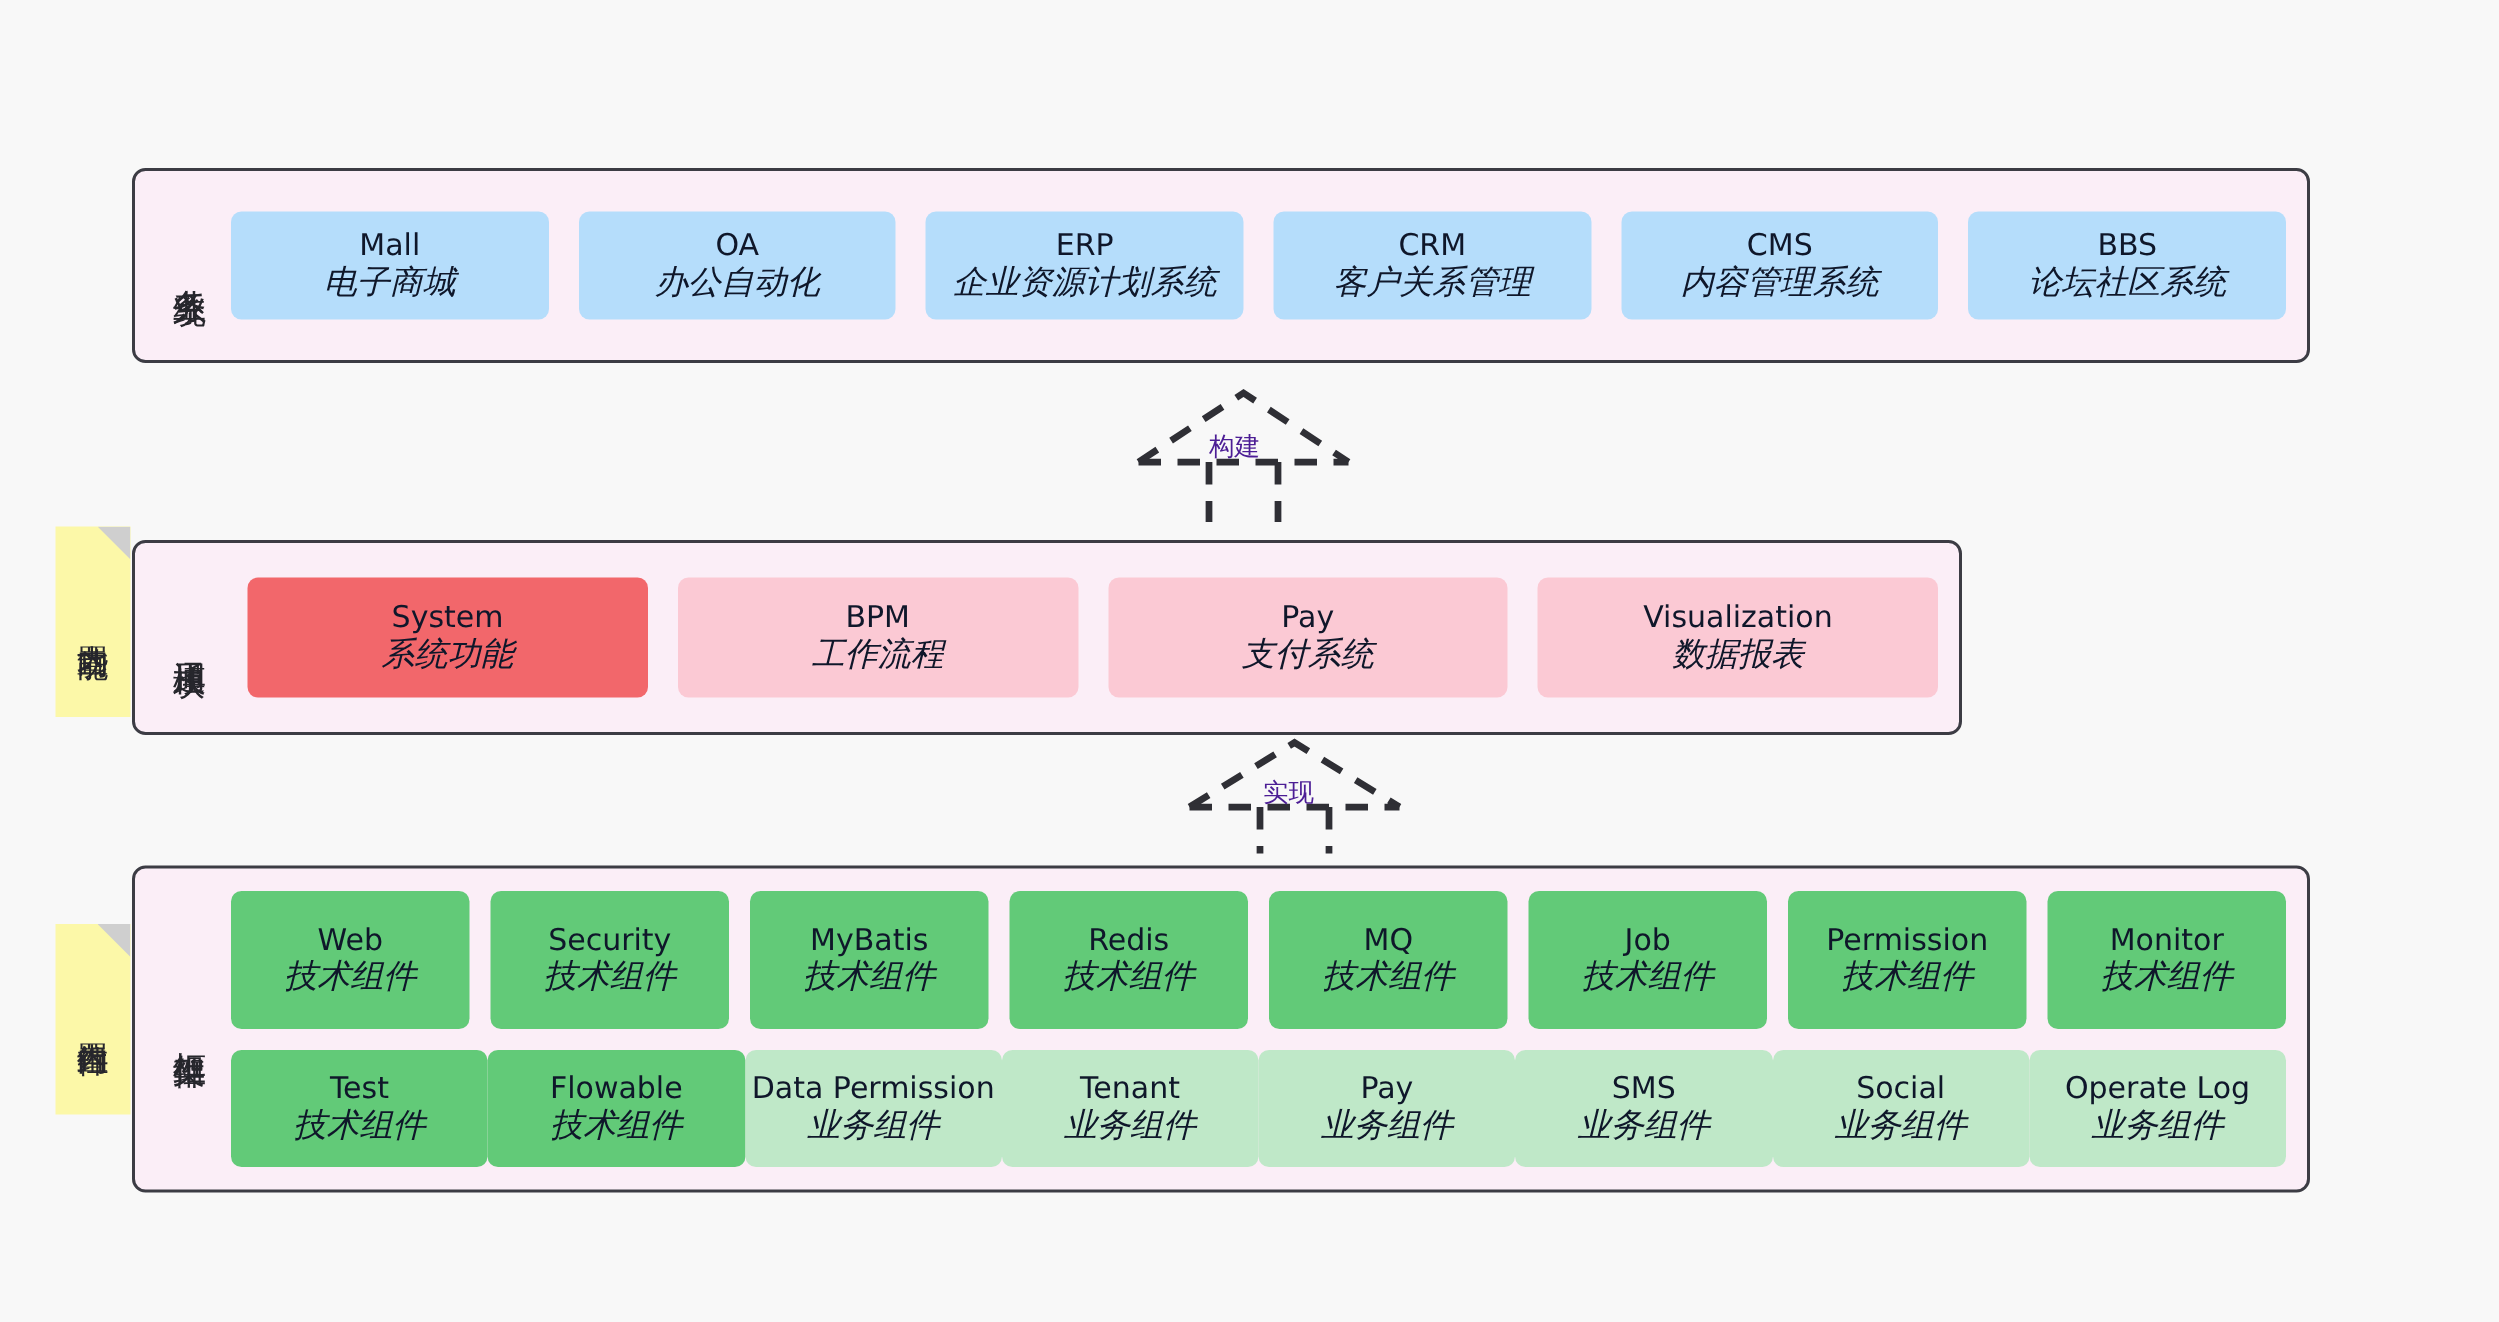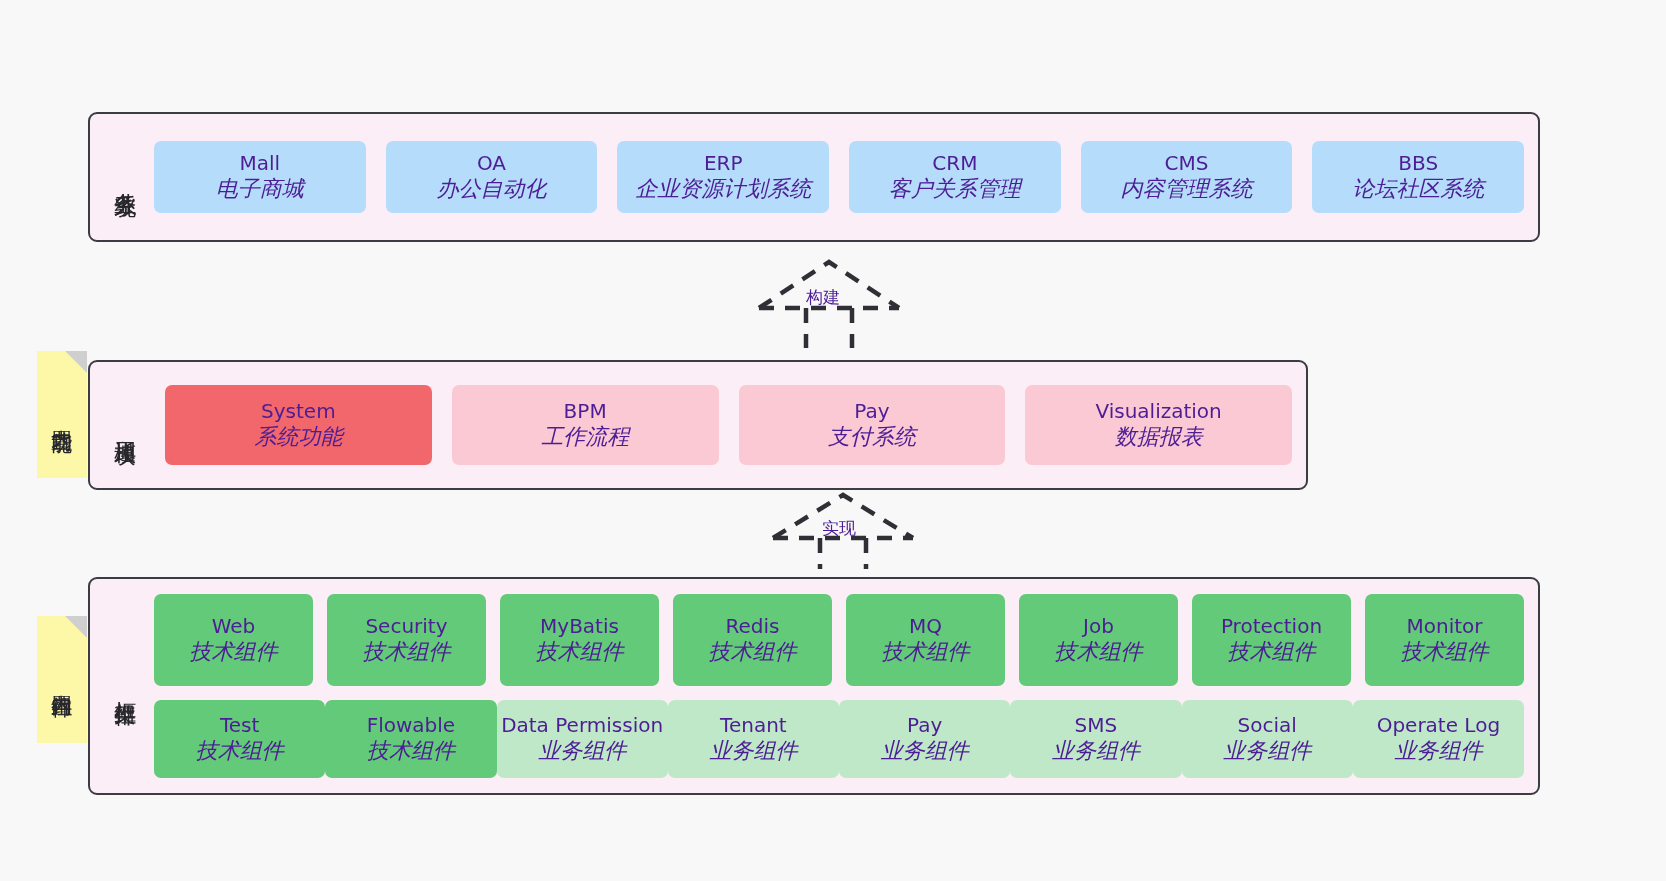--- a/index.html
+++ b/index.html
@@ -58,21 +58,21 @@
   
   .card {
     flex: 1 1 0;
     box-sizing: border-box;
     border-radius: 7px;
     display: flex;
     flex-direction: column;
     align-items: center;
     justify-content: center;
     text-align: center;
-    color: #4c1d95;
+    color: #0f172a;
     line-height: 1.22;
     padding: 6px 4px;
   }
   .card .t-en { font-size: 20px; }
   .card .t-cn { font-size: 22px; font-style: italic; }
 
   .c-blue      { background: #b5ddfb; }
   .c-red       { background: #f2676b; }
   .c-pink      { background: #fbc9d4; }
   .c-green     { background: #62ca78; }
@@ -184,21 +184,21 @@
             <div class="t-cn">支付系统</div>
           </div>
           <div class="card c-pink">
             <div class="t-en">Visualization</div>
             <div class="t-cn">数据报表</div>
           </div>
         </div>
     </div>
   </div>
 
-  <div class="arrow" style="left:770px; top:491px; width:146px; height:78px;">
+  <div class="arrow" style="left:790px; top:491px; width:146px; height:78px;">
     <svg width="146" height="78" viewBox="0 0 146 78">
       <path d="M 3 47 L 73 4 L 143 47" fill="none" stroke="#2f2f35" stroke-width="4.5" stroke-dasharray="15,11" stroke-linecap="butt"></path>
       <path d="M 3 47 L 143 47" fill="none" stroke="#2f2f35" stroke-width="4.5" stroke-dasharray="15,11" stroke-linecap="butt"></path>
       <path d="M 50 47 L 50 78 M 96 47 L 96 78" fill="none" stroke="#2f2f35" stroke-width="4.5" stroke-dasharray="15,11" stroke-linecap="butt"></path>
     </svg>
     <span class="arrow-label" style="left:52px; top:26px;">实现</span>
   </div>
 
   <div class="note" style="left:37px; top:616px; width:50px; height:127px;">
     <span class="fold"></span>
@@ -227,21 +227,21 @@
           </div>
           <div class="card c-green">
             <div class="t-en">MQ</div>
             <div class="t-cn">技术组件</div>
           </div>
           <div class="card c-green">
             <div class="t-en">Job</div>
             <div class="t-cn">技术组件</div>
           </div>
           <div class="card c-green">
-            <div class="t-en">Protection</div>
+            <div class="t-en">Permission</div>
             <div class="t-cn">技术组件</div>
           </div>
           <div class="card c-green">
             <div class="t-en">Monitor</div>
             <div class="t-cn">技术组件</div>
           </div>
         </div>
       <div class="row" style="height:78px; gap:0;" id="framework-row2">
           <div class="card c-green">
             <div class="t-en">Test</div>

